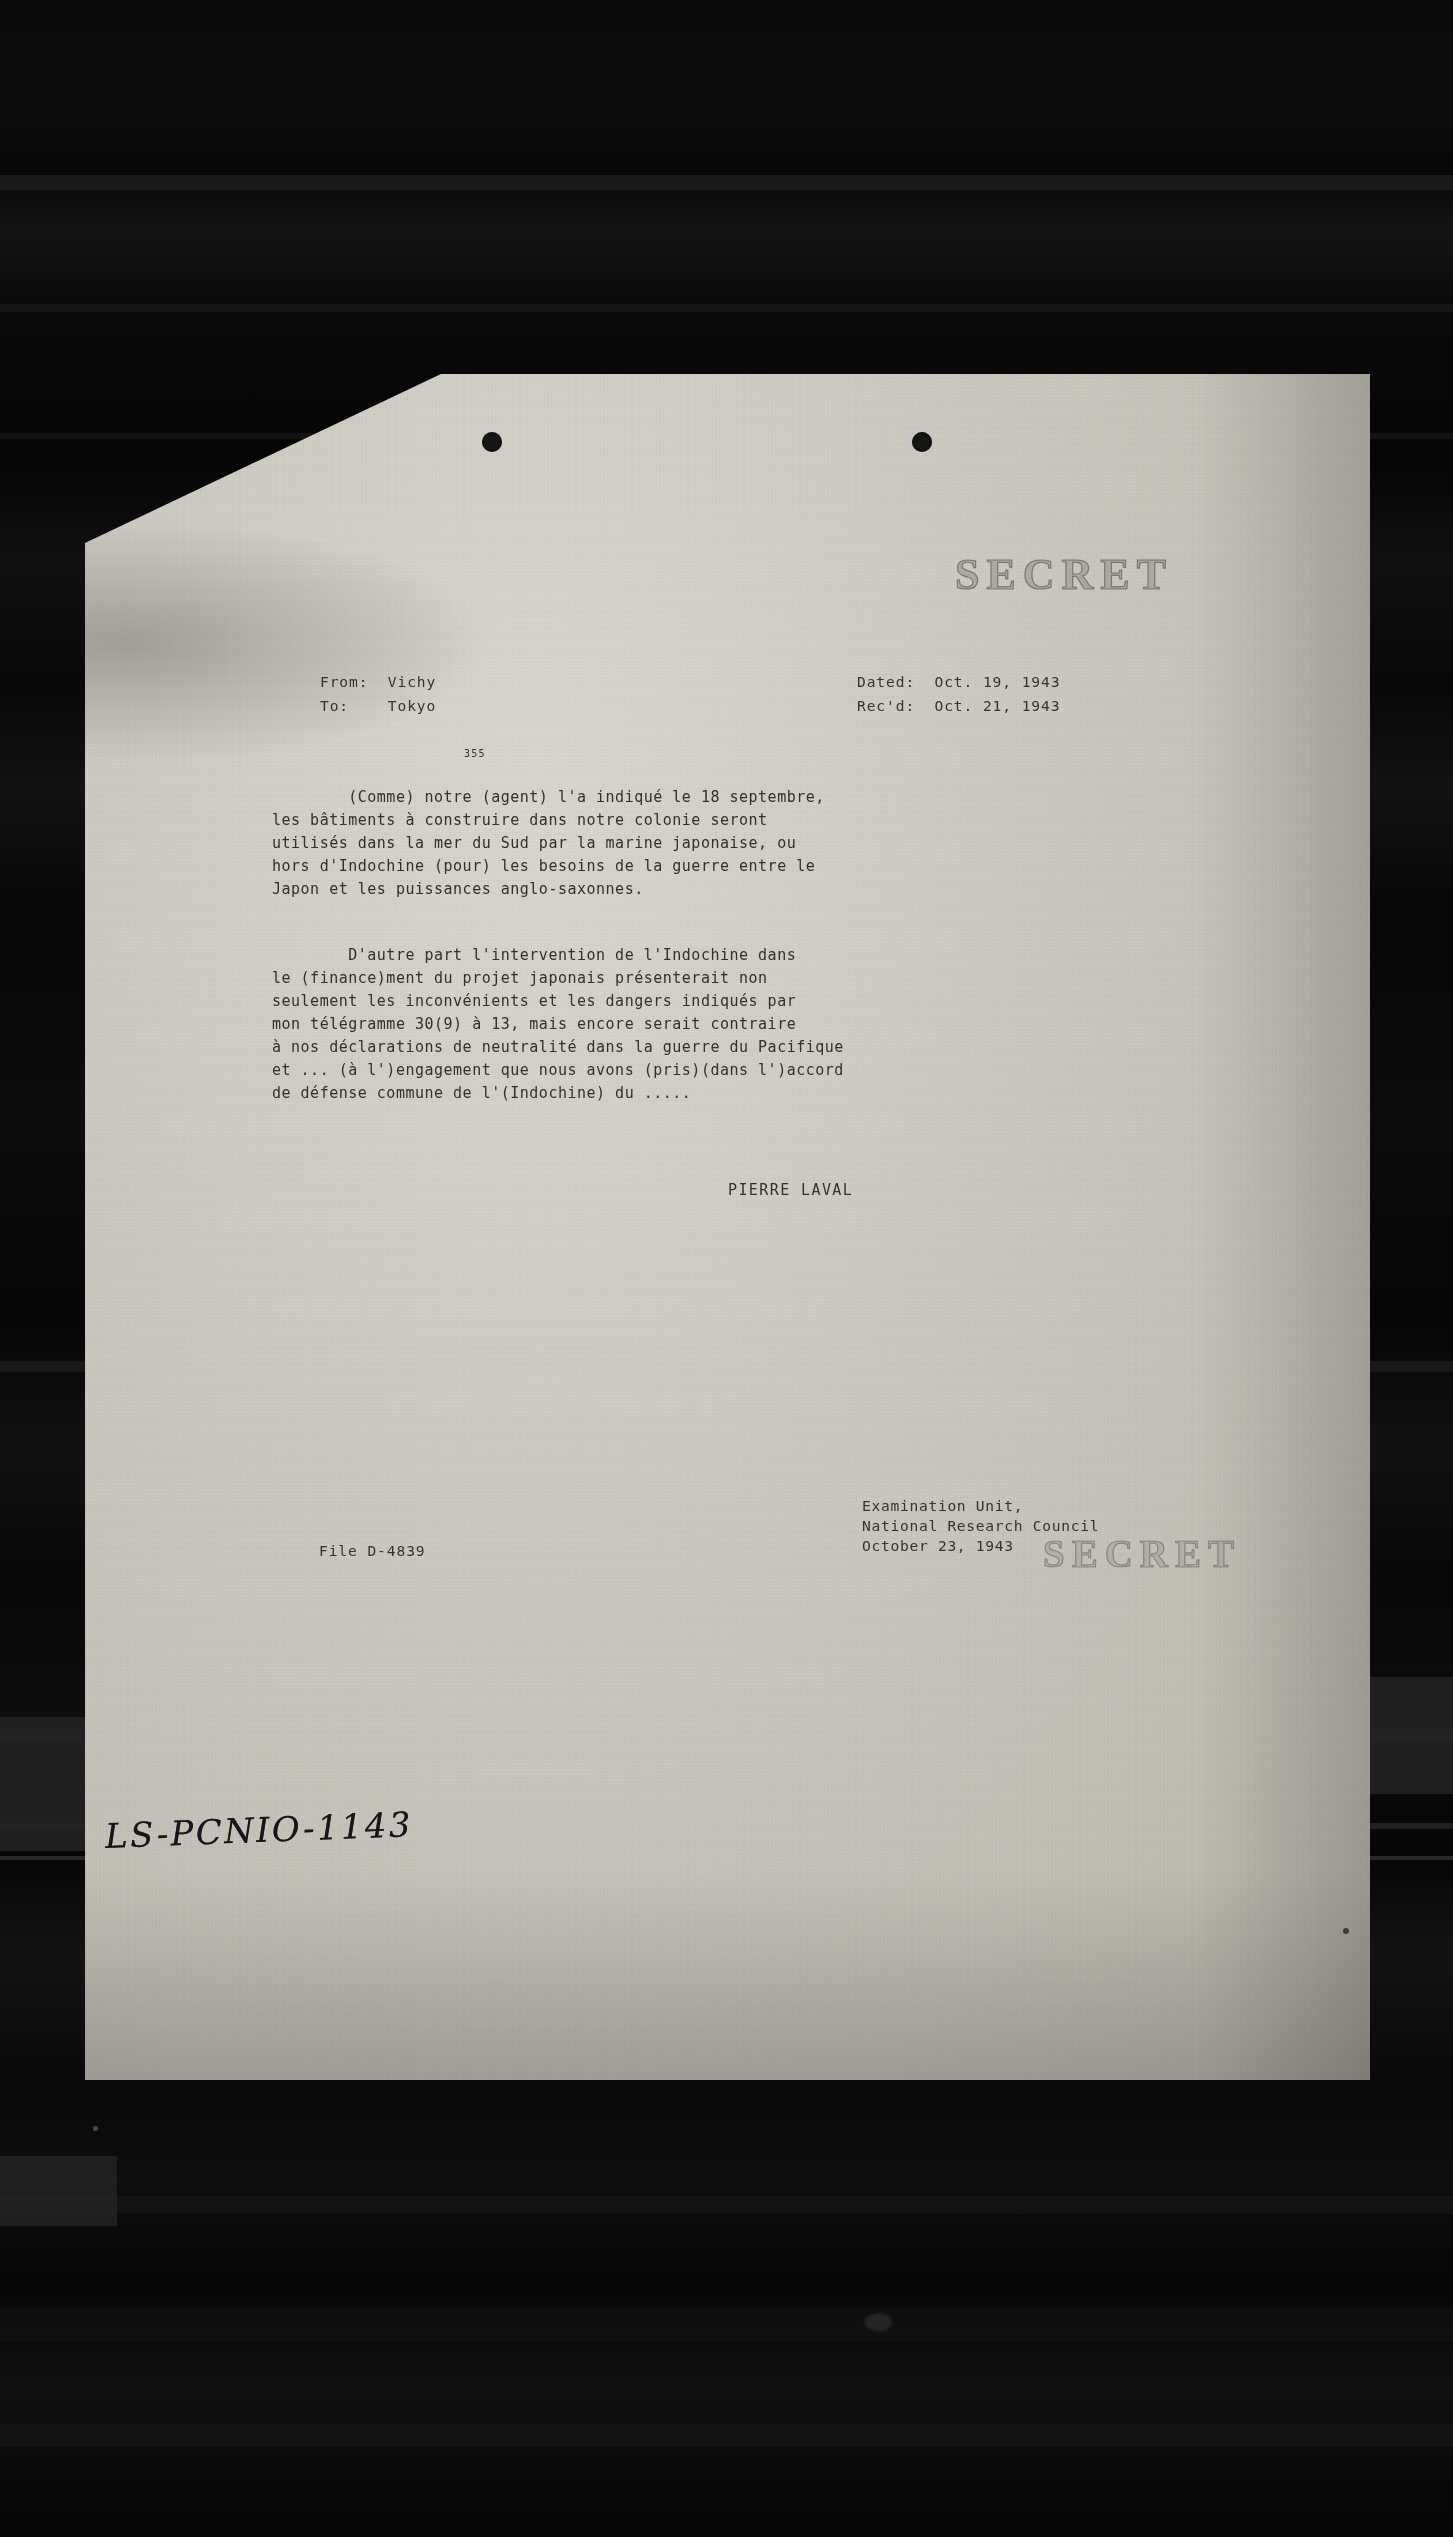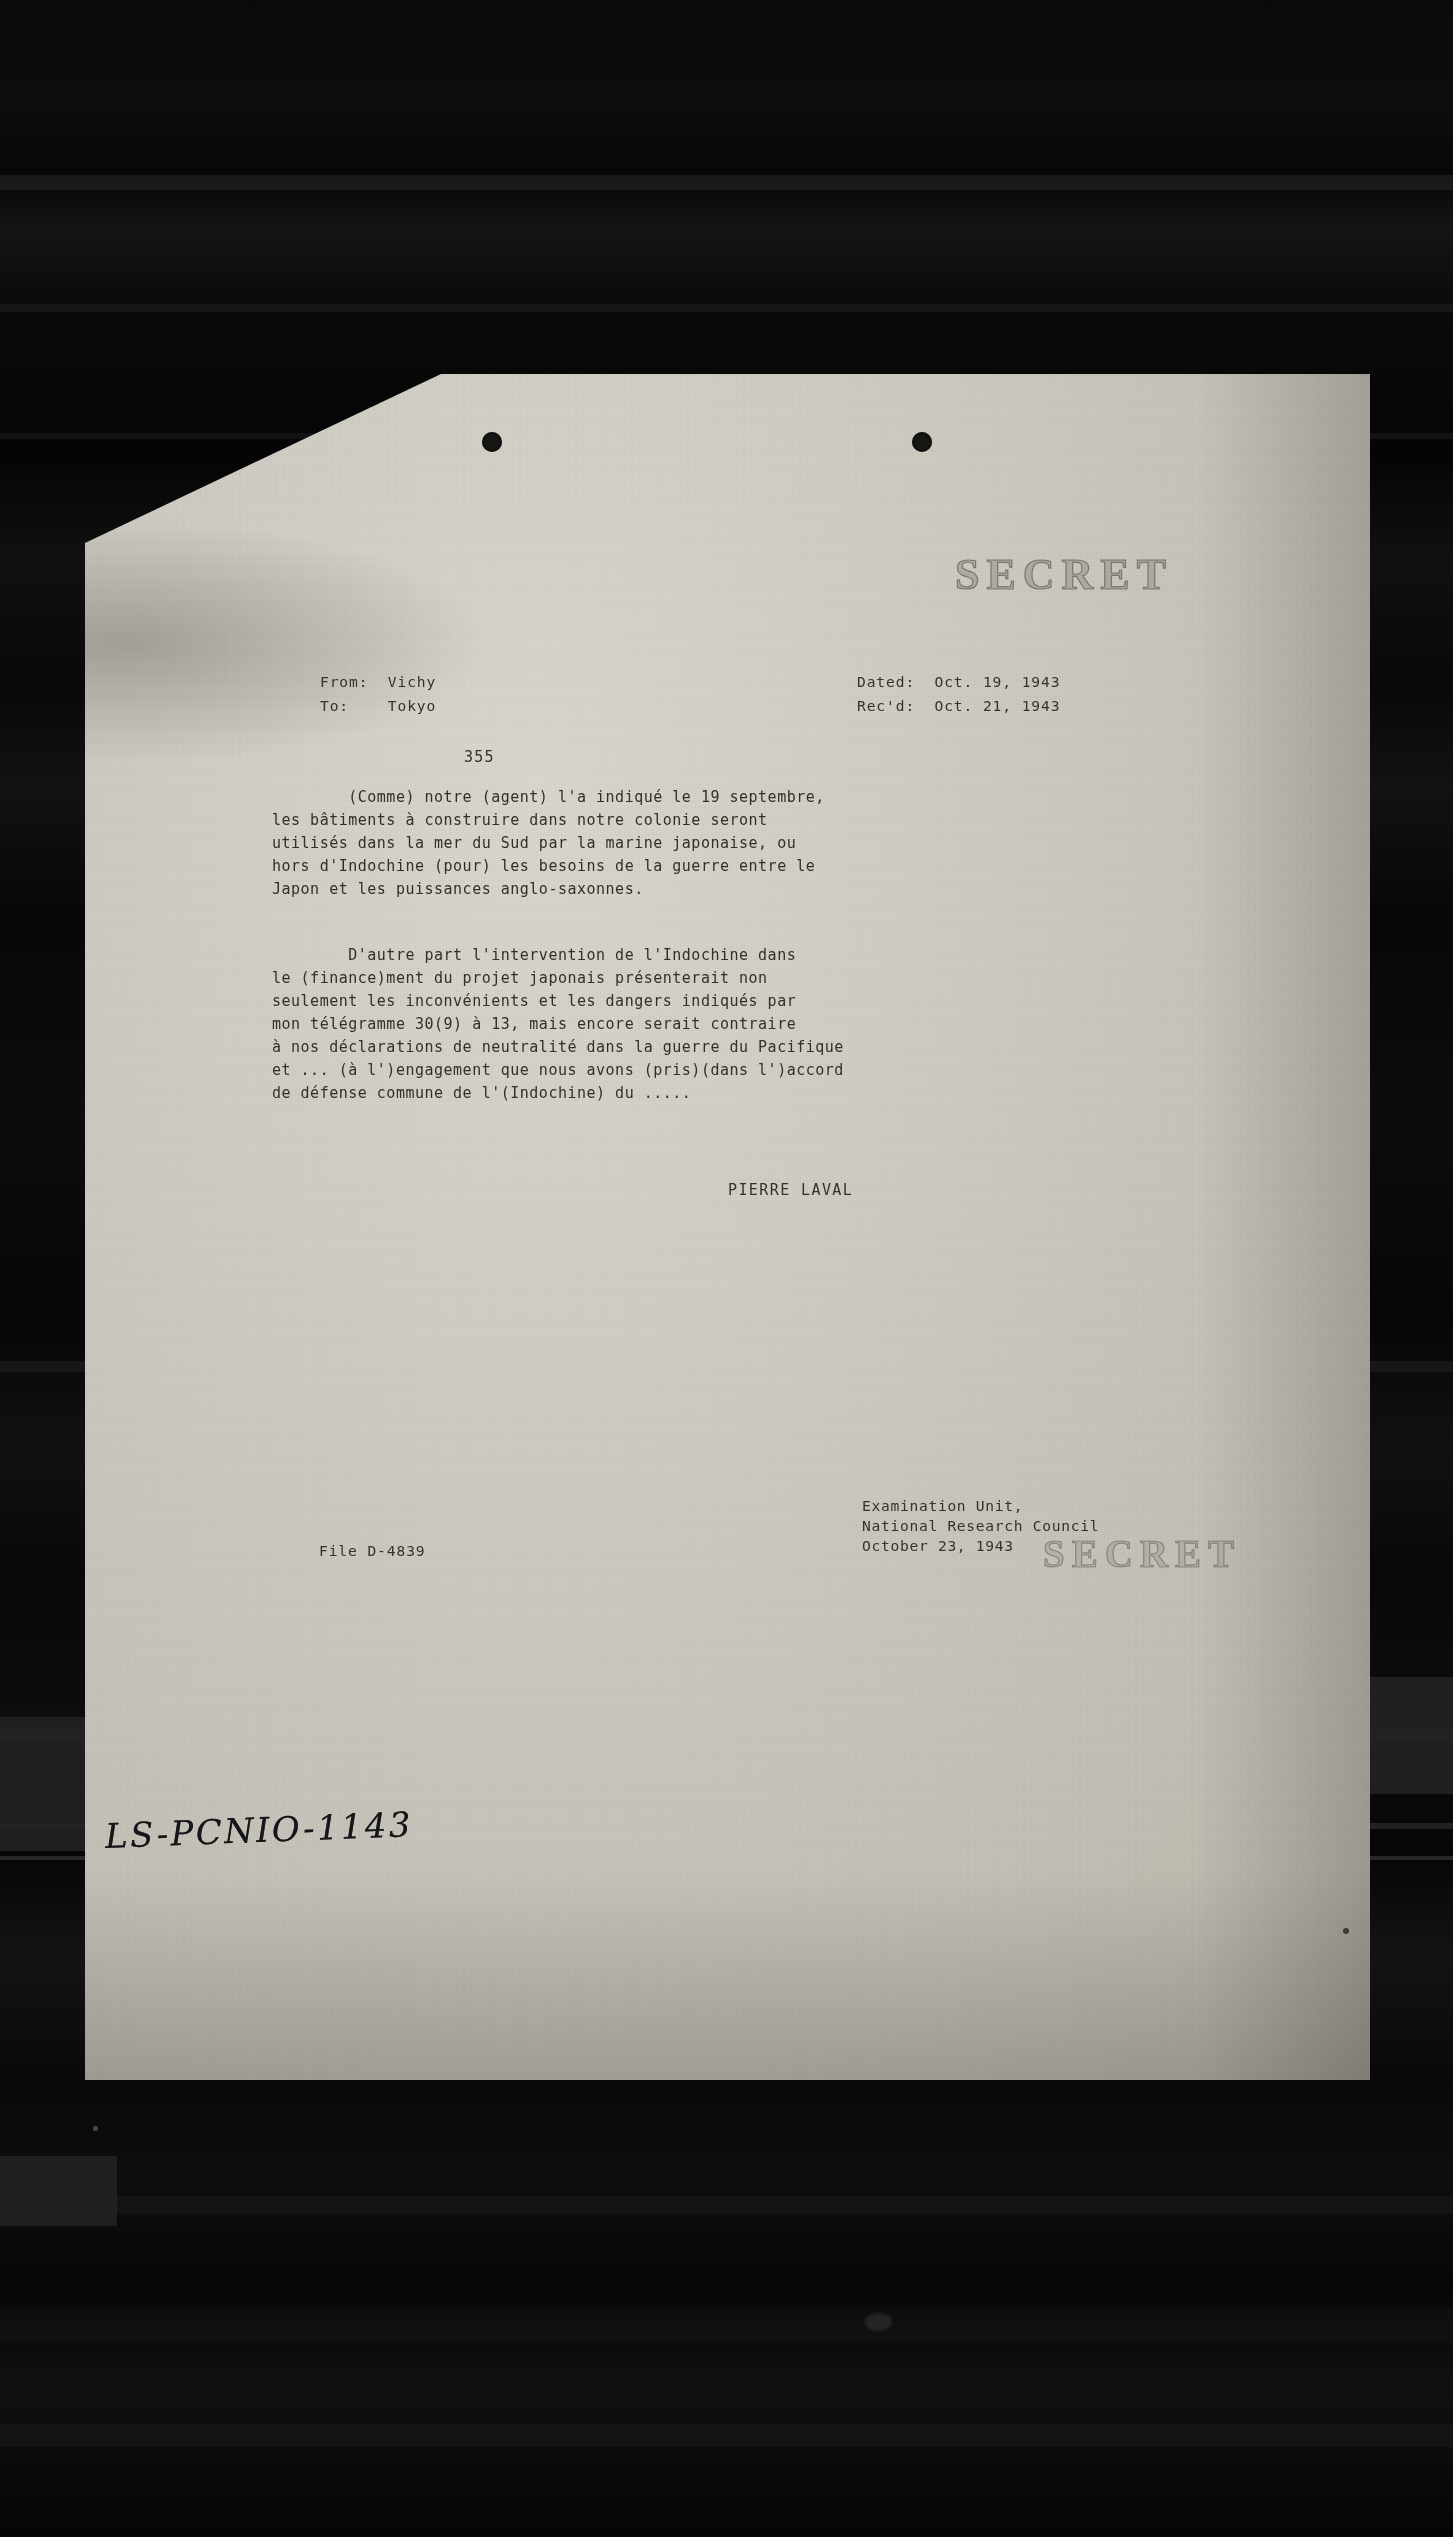--- a/index.html
+++ b/index.html
@@ -148,21 +148,21 @@
     margin-left: 48px;
   }
   #from-line   { left: 187px; top: 299px; }
   #to-line     { left: 187px; top: 323px; }
   #dated-line  { left: 724px; top: 299px; }
   #recd-line   { left: 724px; top: 323px; }
   #serial-number {
     position: absolute;
     left: 379px;
     top: 374px;
-    font-size: 15px;
+    font-size: 10px;
     letter-spacing: 1.2px;
     color: #33312c;
   }
 
   .para {
     position: absolute;
     left: 187px;
     width: 946px;
     font-size: 15px;
     line-height: 23px;
@@ -283,21 +283,21 @@
     <div class="hdr-line" id="from-line">From:  Vichy</div>
 
     <div class="hdr-line" id="to-line">To:    Tokyo</div>
 
     <div class="hdr-line" id="dated-line">Dated:  Oct. 19, 1943</div>
 
     <div class="hdr-line" id="recd-line">Rec'd:  Oct. 21, 1943</div>
 
     <div id="serial-number">355</div>
 
-    <div class="para" id="paragraph-1">        (Comme) notre (agent) l'a indiqué le 19 septembre,
+    <div class="para" id="paragraph-1">        (Comme) notre (agent) l'a indiqué le 18 septembre,
 les bâtiments à construire dans notre colonie seront
 utilisés dans la mer du Sud par la marine japonaise, ou
 hors d'Indochine (pour) les besoins de la guerre entre le
 Japon et les puissances anglo-saxonnes.</div>
 
     <div class="para" id="paragraph-2">        D'autre part l'intervention de l'Indochine dans
 le (finance)ment du projet japonais présenterait non
 seulement les inconvénients et les dangers indiqués par
 mon télégramme 30(9) à 13, mais encore serait contraire
 à nos déclarations de neutralité dans la guerre du Pacifique

